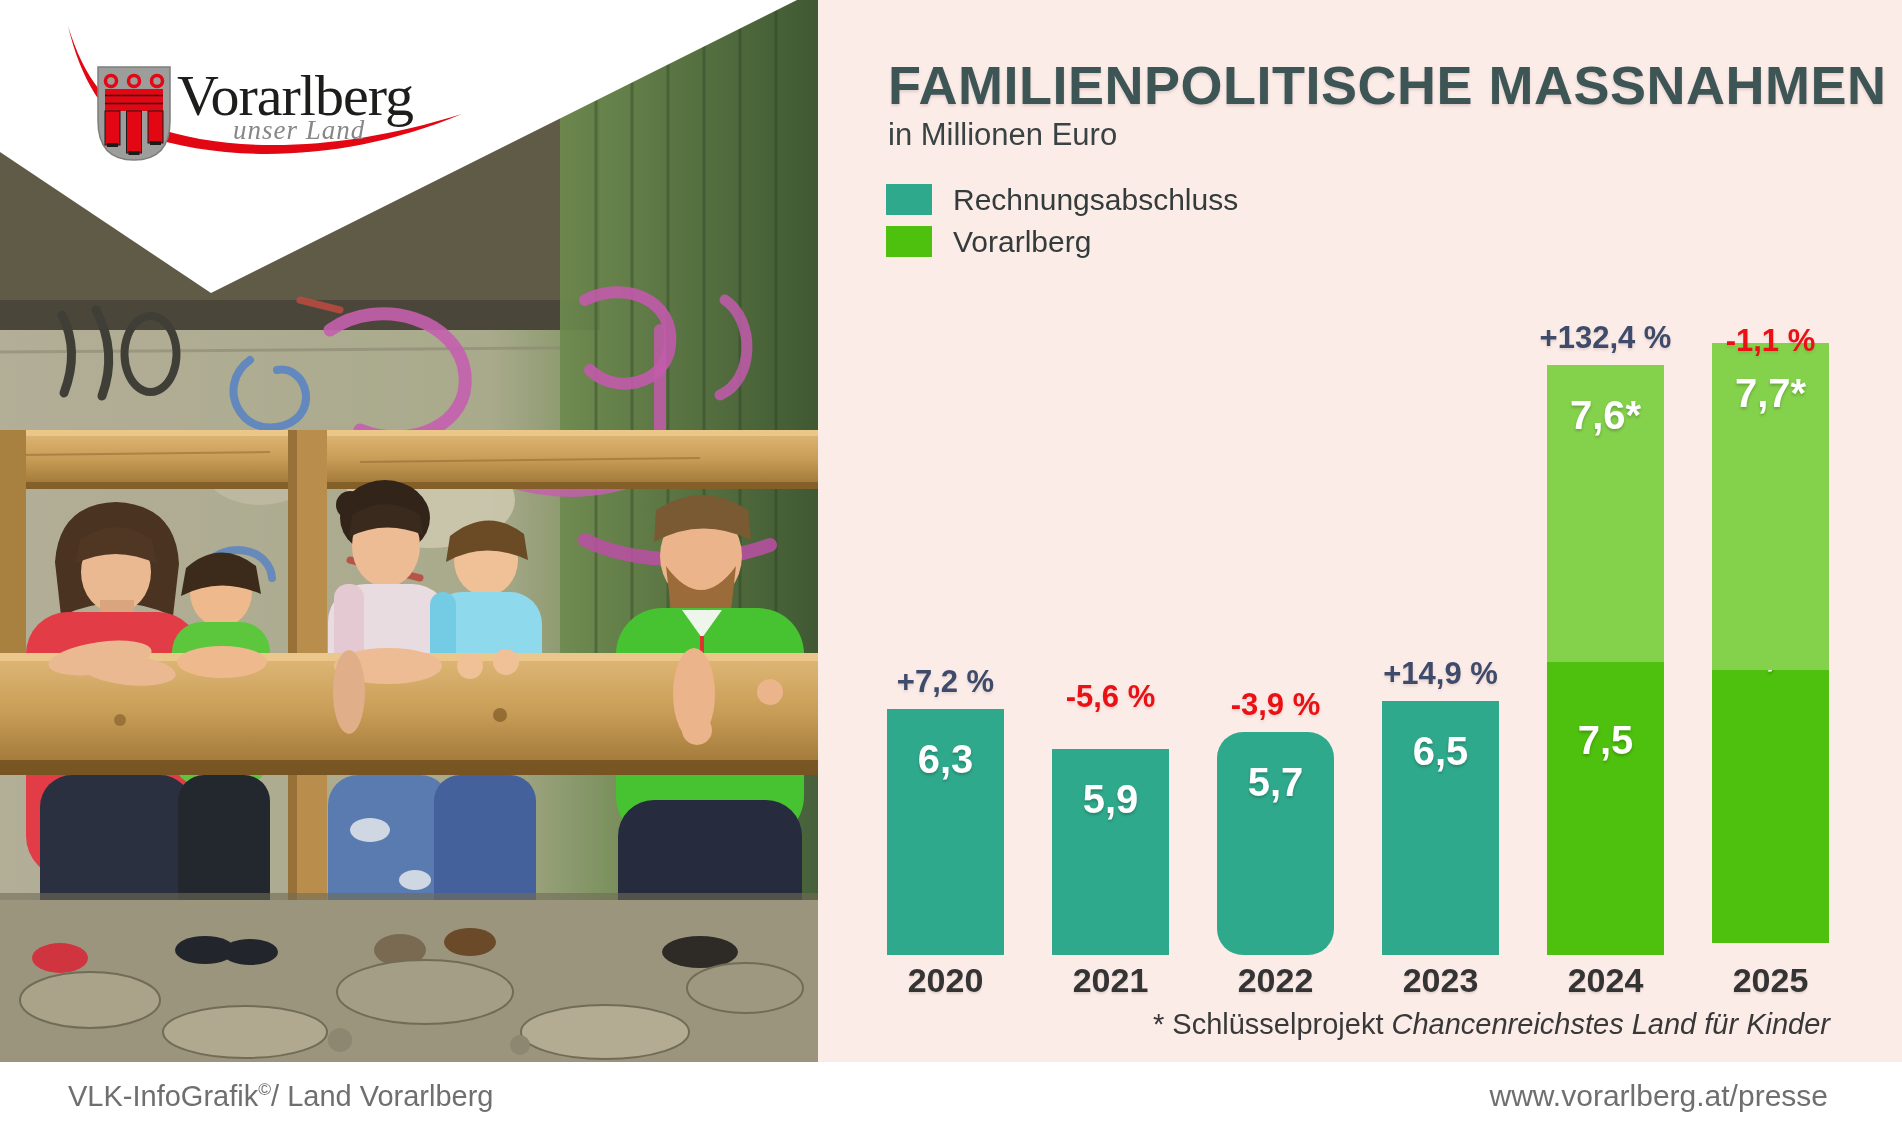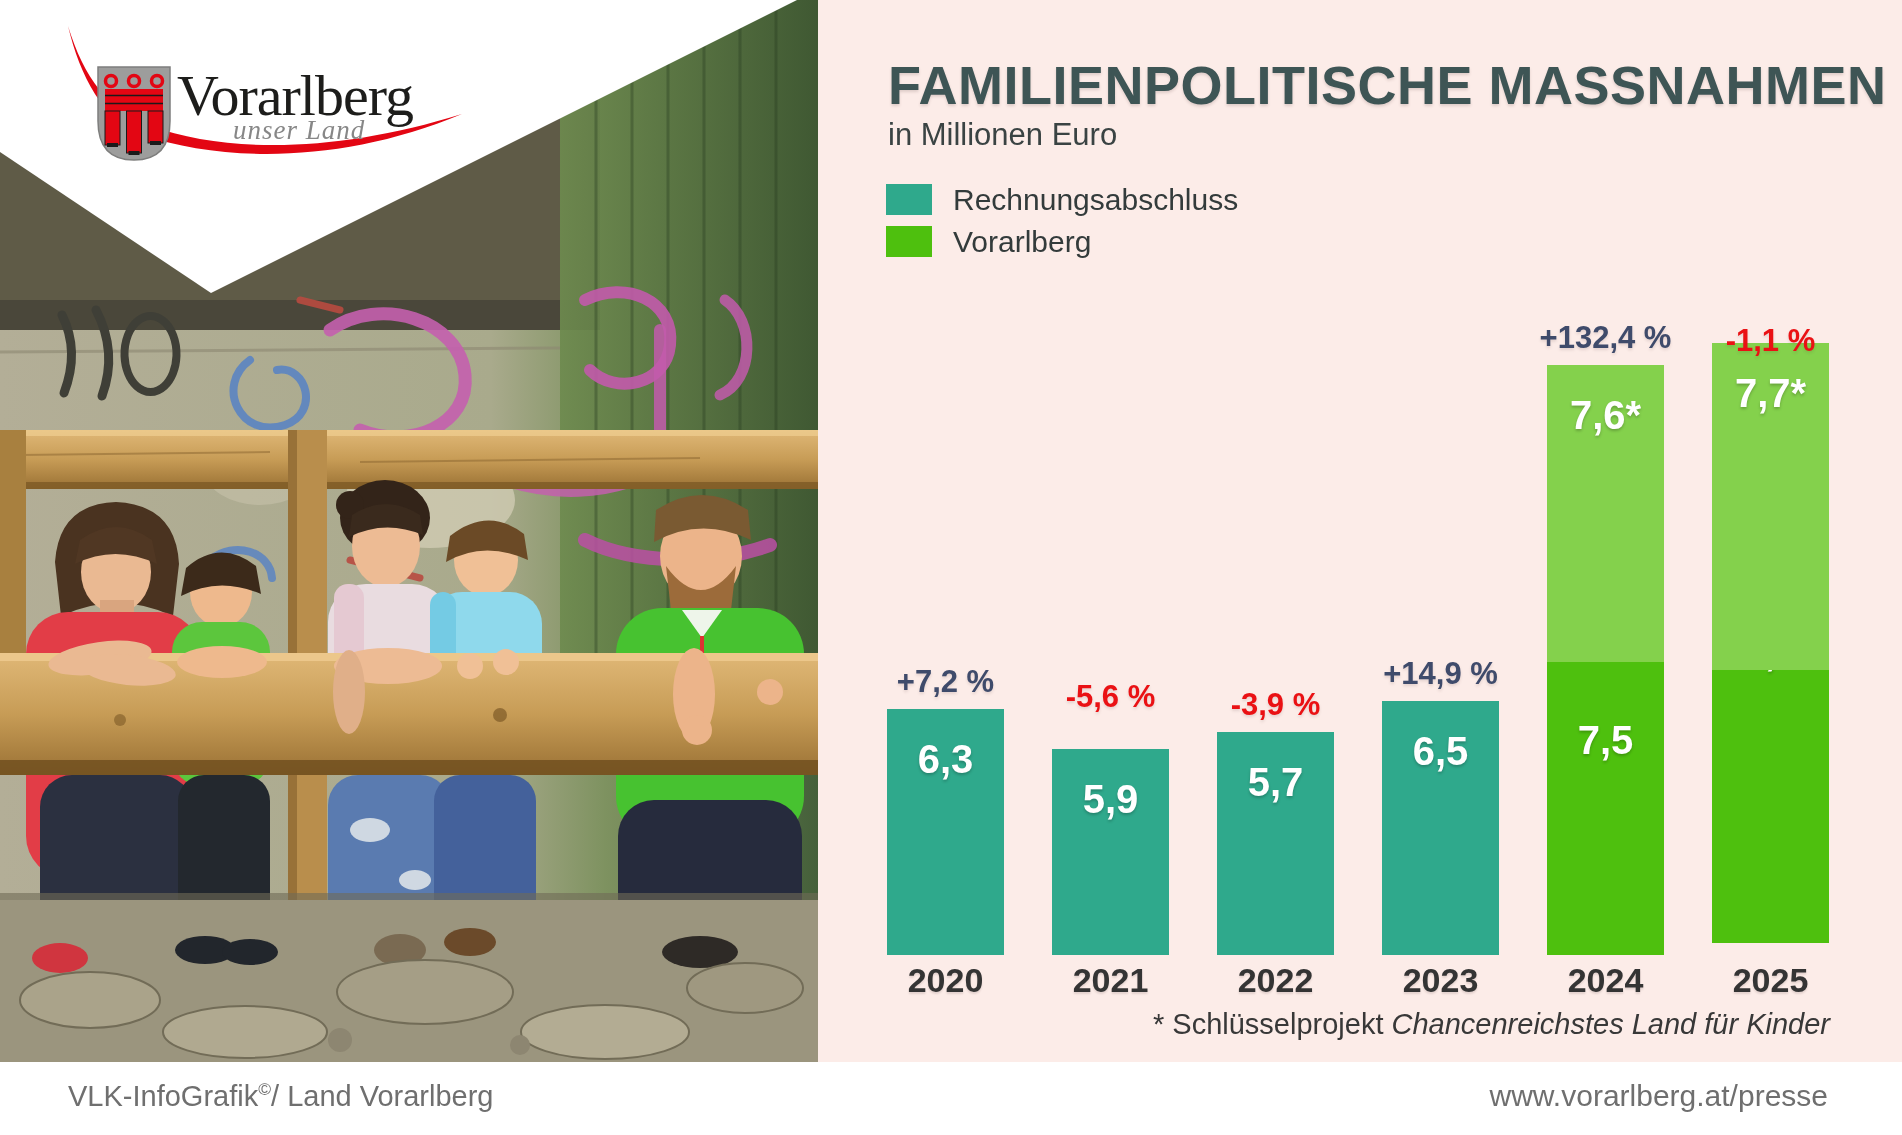--- a/index.html
+++ b/index.html
@@ -254,21 +254,21 @@
           <div class="year">2020</div>
         </div>
         <div class="bar" style="left: 234px; width: 117px; bottom: 107px; height: 231px;">
           <div class="seg seg-teal" style="bottom: 0px; height: 206px;">
             <div class="seg-label" style="top: 30px;">5,9</div>
           </div>
           <div class="pct pct-neg">-5,6 %</div>
           <div class="year">2021</div>
         </div>
         <div class="bar" style="left: 399px; width: 117px; bottom: 107px; height: 223px;">
-          <div class="seg seg-teal" style="bottom: 0px; height: 223px;">
+          <div class="seg seg-teal" style="bottom: 0px; height: 223px; border-radius: 26px;">
             <div class="seg-label" style="top: 30px;">5,7</div>
           </div>
           <div class="pct pct-neg">-3,9 %</div>
           <div class="year">2022</div>
         </div>
         <div class="bar" style="left: 564px; width: 117px; bottom: 107px; height: 254px;">
           <div class="seg seg-teal" style="bottom: 0px; height: 254px;">
             <div class="seg-label" style="top: 30px;">6,5</div>
           </div>
           <div class="pct pct-pos">+14,9 %</div>

